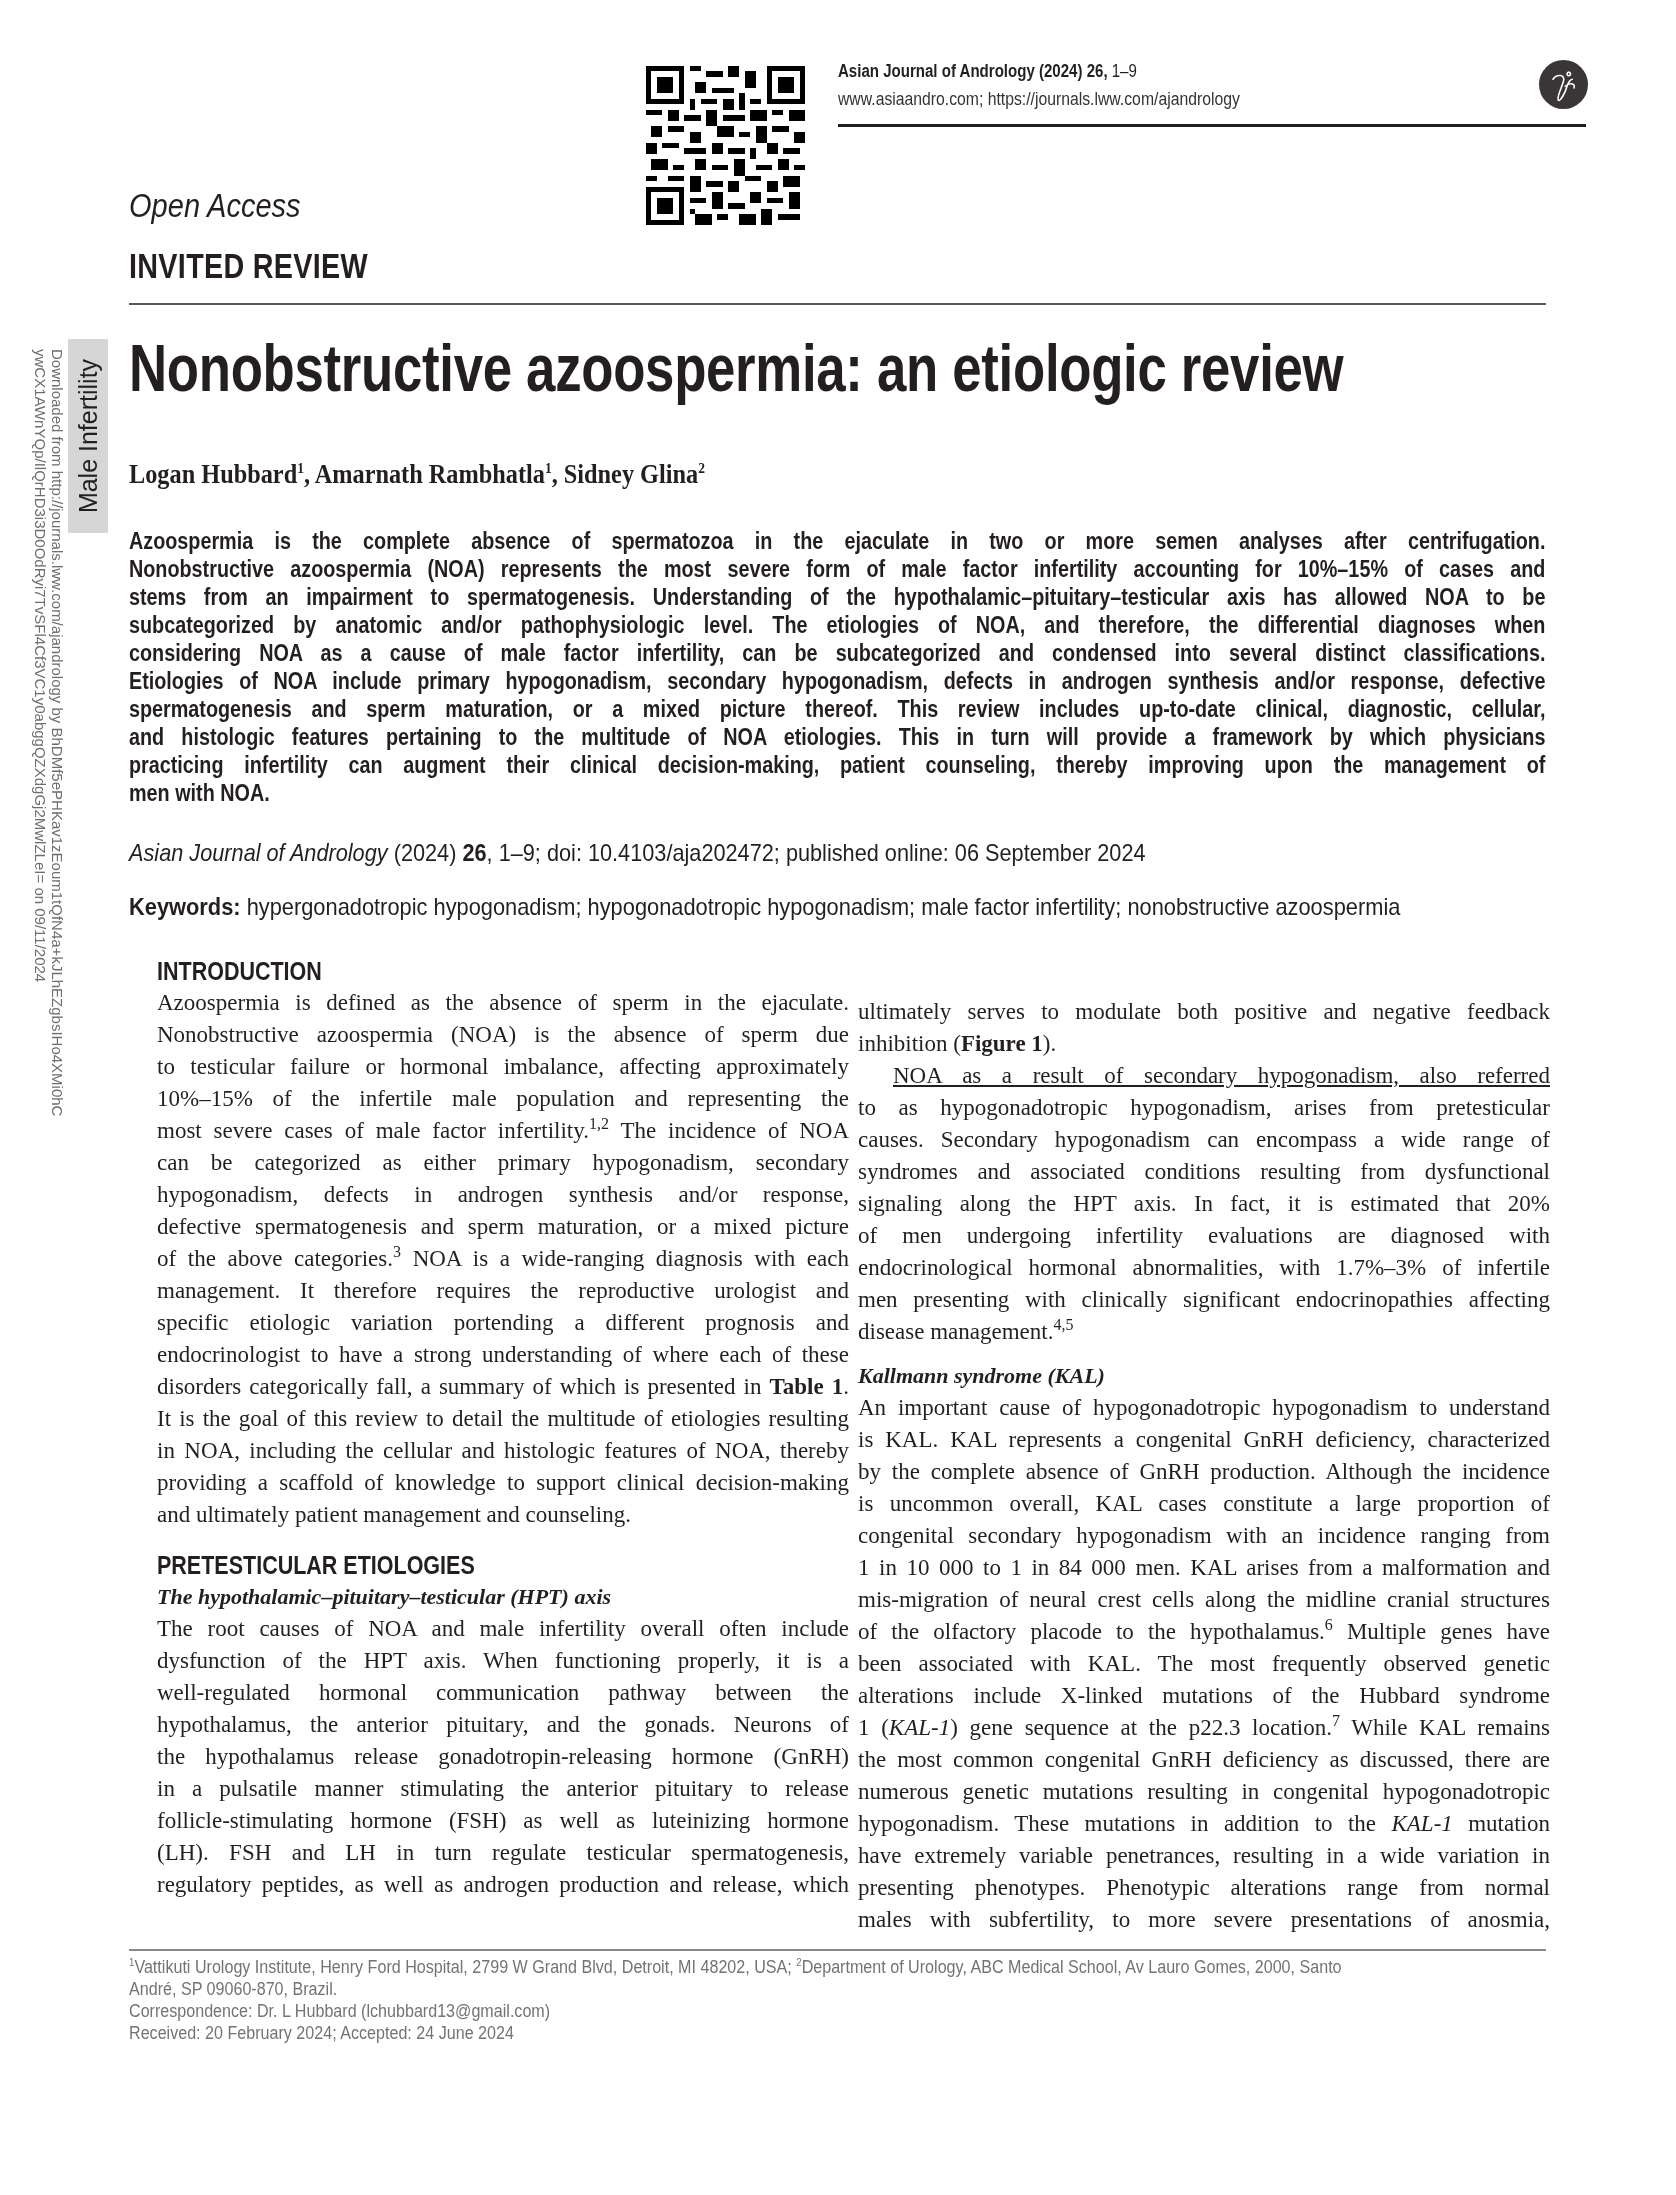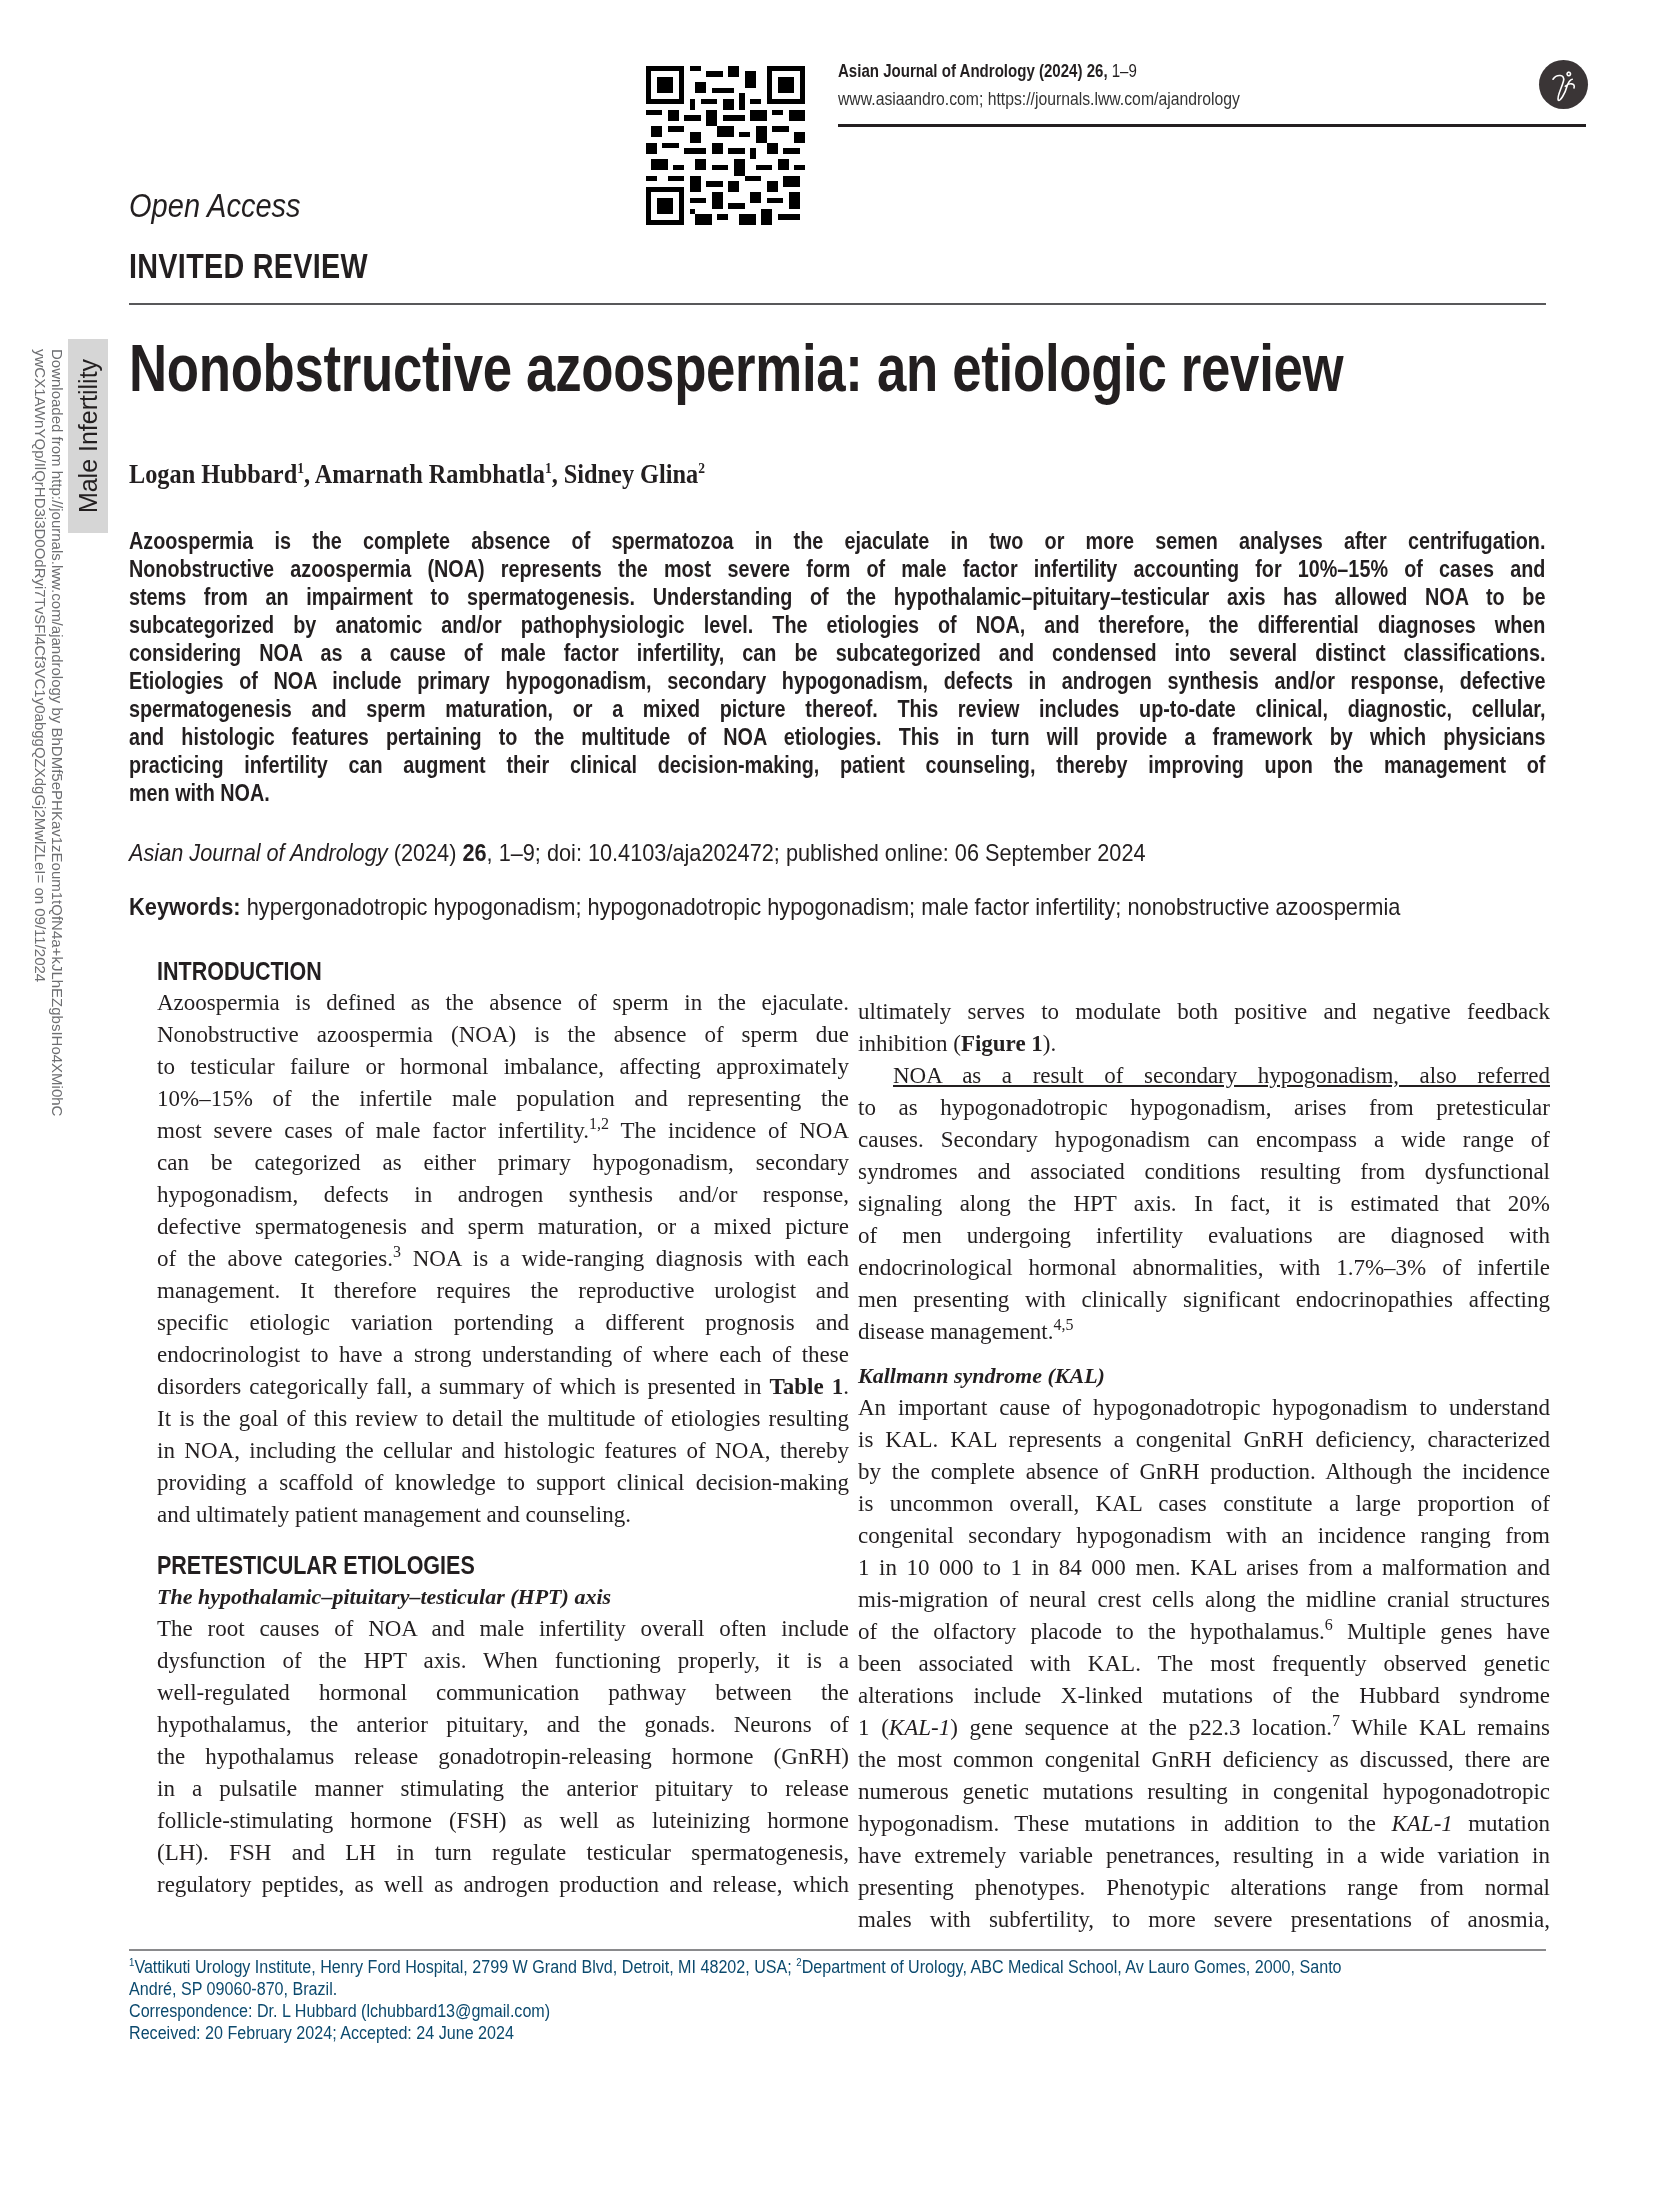--- a/index.html
+++ b/index.html
@@ -41,21 +41,21 @@
   .col-right { left:858px; top:996px; }
   .sec-head { font-size:25px; font-weight:bold; transform:scaleX(0.86); transform-origin:left; white-space:nowrap; height:31px; line-height:31px; }
   .sub-head { font-size:22px; font-weight:bold; font-style:italic; line-height:32px; height:32px; white-space:nowrap; }
   .bl { font-size:23px; line-height:32px; height:32px; white-space:nowrap; text-align:justify; text-align-last:justify; overflow:visible; }
   .bl.end { text-align-last:left; }
   .bl.indent { text-indent:35px;text-decoration:underline; }
   .bl sup { font-size:16px; vertical-align:super; line-height:0; }
   .gap { height:19px; }
 
   .foot-rule { left:129px; top:1949px; width:1417px; height:1.7px; background:#8a8a8c; }
-  .footer { left:129px; top:1956px; width:1417px; font-size:17.5px; line-height:22px; color:#0c4a6e; }
+  .footer { left:129px; top:1956px; width:1417px; font-size:17.5px; line-height:22px; color:#737373; }
   .footer div { white-space:nowrap; transform:scaleX(0.92); transform-origin:left; }
   .footer sup { font-size:10.5px; vertical-align:super; line-height:0; }
 </style>
 </head>
 <body>
 
 <div class="abs qr">
   <svg width="159" height="159" viewBox="0 0 29 29" shape-rendering="crispEdges">
     <rect width="29" height="29" fill="#fff"></rect>
     <g fill="#000">

